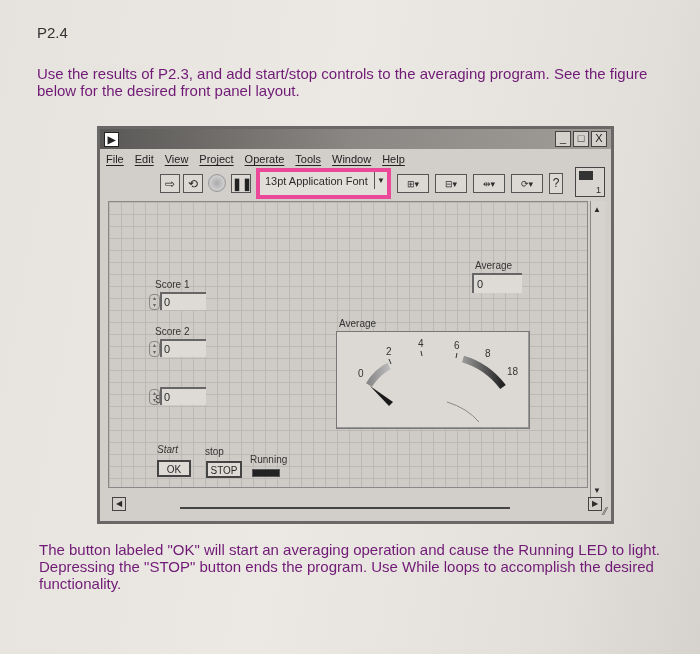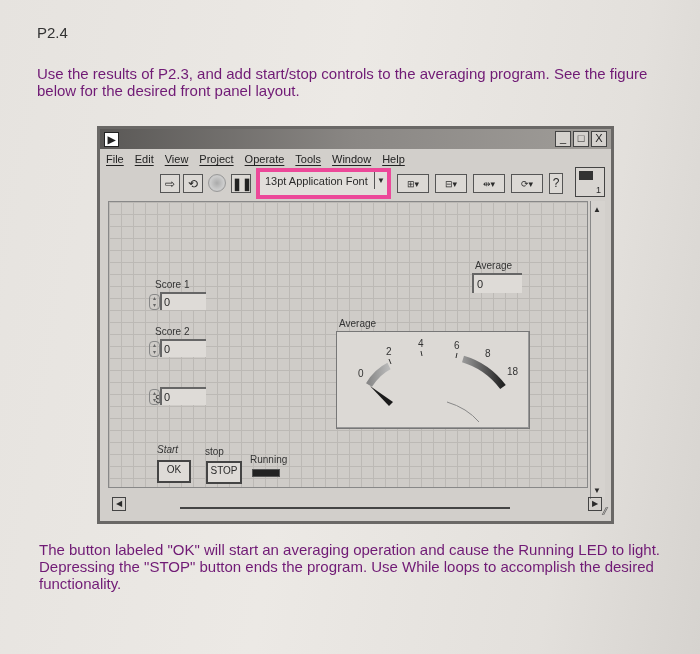--- a/index.html
+++ b/index.html
@@ -61,21 +61,21 @@
 
     .ctl-label { position: absolute; font-size: 10px; color: #333; }
     .numctl { position: absolute; width: 58px; height: 18px; }
     .numctl .spin { position: absolute; left: 0; top: 2px; width: 9px; height: 14px; border: 1px solid #888; border-radius: 4px; font-size: 6px; line-height: 7px; text-align: center; color: #666; }
     .numctl .box { position: absolute; left: 11px; top: 0; width: 46px; height: 18px; border-top: 2px solid #666; border-left: 2px solid #666; background: #dedbd7; font-size: 11px; line-height: 16px; padding-left: 2px; box-sizing: border-box; }
     .indicator { position: absolute; width: 50px; height: 20px; border-top: 2px solid #666; border-left: 2px solid #666; background: #dedbd7; font-size: 11px; line-height: 18px; padding-left: 3px; box-sizing: border-box; }
 
     .gauge { position: absolute; width: 192px; height: 96px; background: #dcd9d5; border: 1px solid #777; box-shadow: inset -1px -1px 0 #999; }
     .gauge svg { position: absolute; left: 0; top: 0; }
 
-    .btn { position: absolute; height: 23px; border: 2px solid #444; background: #dedbd7; font-size: 10px; line-height: 15px; text-align: center; box-sizing: border-box; }
+    .btn { position: absolute; height: 17px; border: 2px solid #444; background: #dedbd7; font-size: 10px; line-height: 15px; text-align: center; box-sizing: border-box; }
     .led { position: absolute; width: 26px; height: 6px; background: #222; border: 1px solid #555; }
   </style>
 </head>
 <body>
 
 <div class="heading">P2.4</div>
 <div class="para intro">Use the results of P2.3, and add start/stop controls to the averaging program.  See the figure below for the desired front panel layout.</div>
 
 <div class="window">
   <div class="titlebar">

